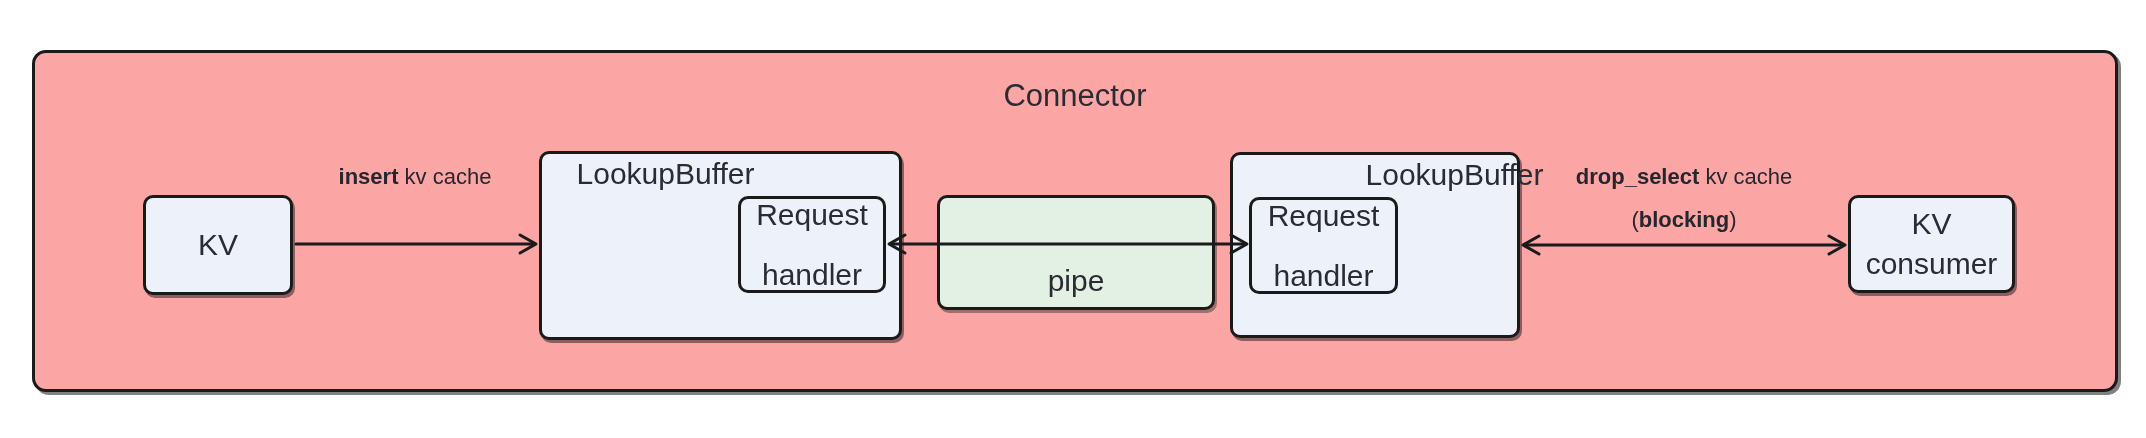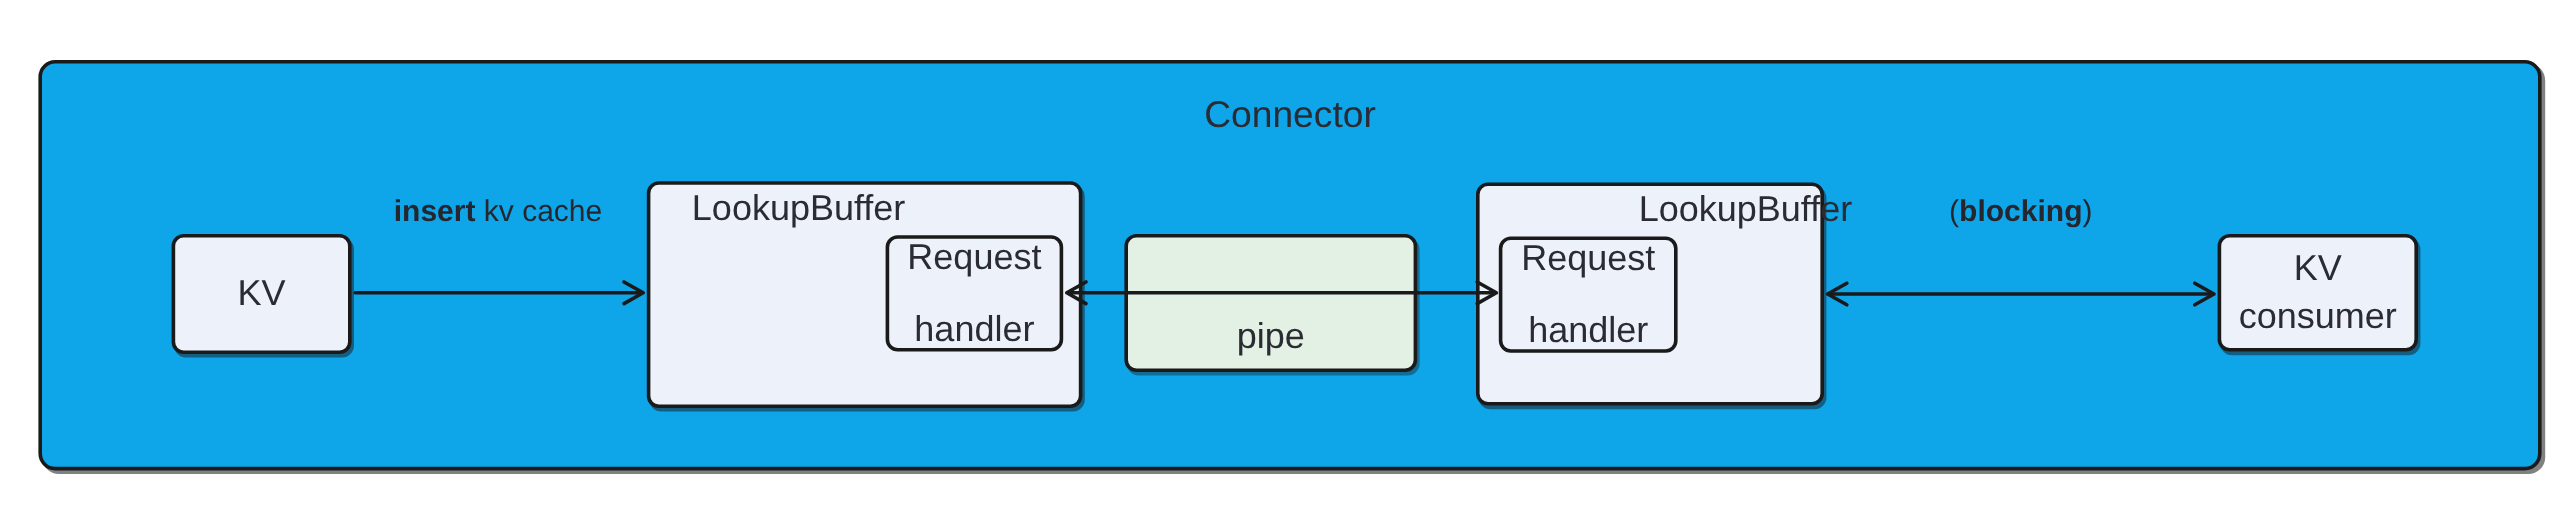--- a/index.html
+++ b/index.html
@@ -16,21 +16,21 @@
     overflow: hidden;
   }
   
   .container {
     position: absolute;
     left: 32px;
     top: 50px;
     width: 2086px;
     height: 342px;
     box-sizing: border-box;
-    background: #0ea5e9;
+    background: #fca5a5;
     border: 3px solid #1a1a1a;
     border-radius: 14px;
     box-shadow: 3px 3px 0 rgba(26,26,26,0.55);
   }
   .title {
     position: absolute;
     left: 0;
     right: 0;
     top: 24px;
     text-align: center;
@@ -84,21 +84,21 @@
     text-align: center;
     gap: 20px;
   }
   .rh-left  { left: 196px; top: 42px; width: 148px; height: 97px; }
   .rh-right { left: 16px;  top: 42px; width: 149px; height: 97px; }
   
   .pipe {
     position: absolute;
     left: 937px;
     top: 195px;
-    width: 244px;
+    width: 278px;
     height: 115px;
     box-sizing: border-box;
     background: #e2f1e4;
     border: 3px solid #1a1a1a;
     border-radius: 10px;
     box-shadow: 2px 3px 0 rgba(26,26,26,0.4);
   }
   .pipe-label {
     position: absolute;
     left: 0;
@@ -107,21 +107,21 @@
     text-align: center;
     font-size: 30px;
     line-height: 40px;
     color: #2b2b33;
   }
   
   .edge-label {
     position: absolute;
     top: 155px;
     text-align: center;
-    font-size: 25px;
+    font-size: 22px;
     line-height: 43px;
     color: #26262e;
     z-index: 6;
     white-space: nowrap;
   }
   .insert-label { left: 280px; width: 270px; }
   .drop-label   { left: 1514px; width: 340px; }
   .b { font-weight: bold; }
   
   .arrows {
@@ -181,20 +181,21 @@
   <div class="node kv-consumer flexcenter">
     <div>KV</div>
     <div>consumer</div>
   </div>
 
   <div class="edge-label insert-label">
     <div><span class="b">insert</span><span> kv cache</span></div>
   </div>
 
   <div class="edge-label drop-label">
+    <div><span class="b">drop_select</span><span> kv cache</span></div>
     <div><span>(</span><span class="b">blocking</span><span>)</span></div>
   </div>
 
   <svg class="arrows" width="2146" height="438" viewBox="0 0 2146 438">
 
     <path d="M 296 244 L 534 244"></path>
     <path d="M 520 235 L 536 244 L 520 253"></path>
 
     <path d="M 892 244 L 1244 244"></path>
     <path d="M 905 235 L 889 244 L 905 253"></path>

